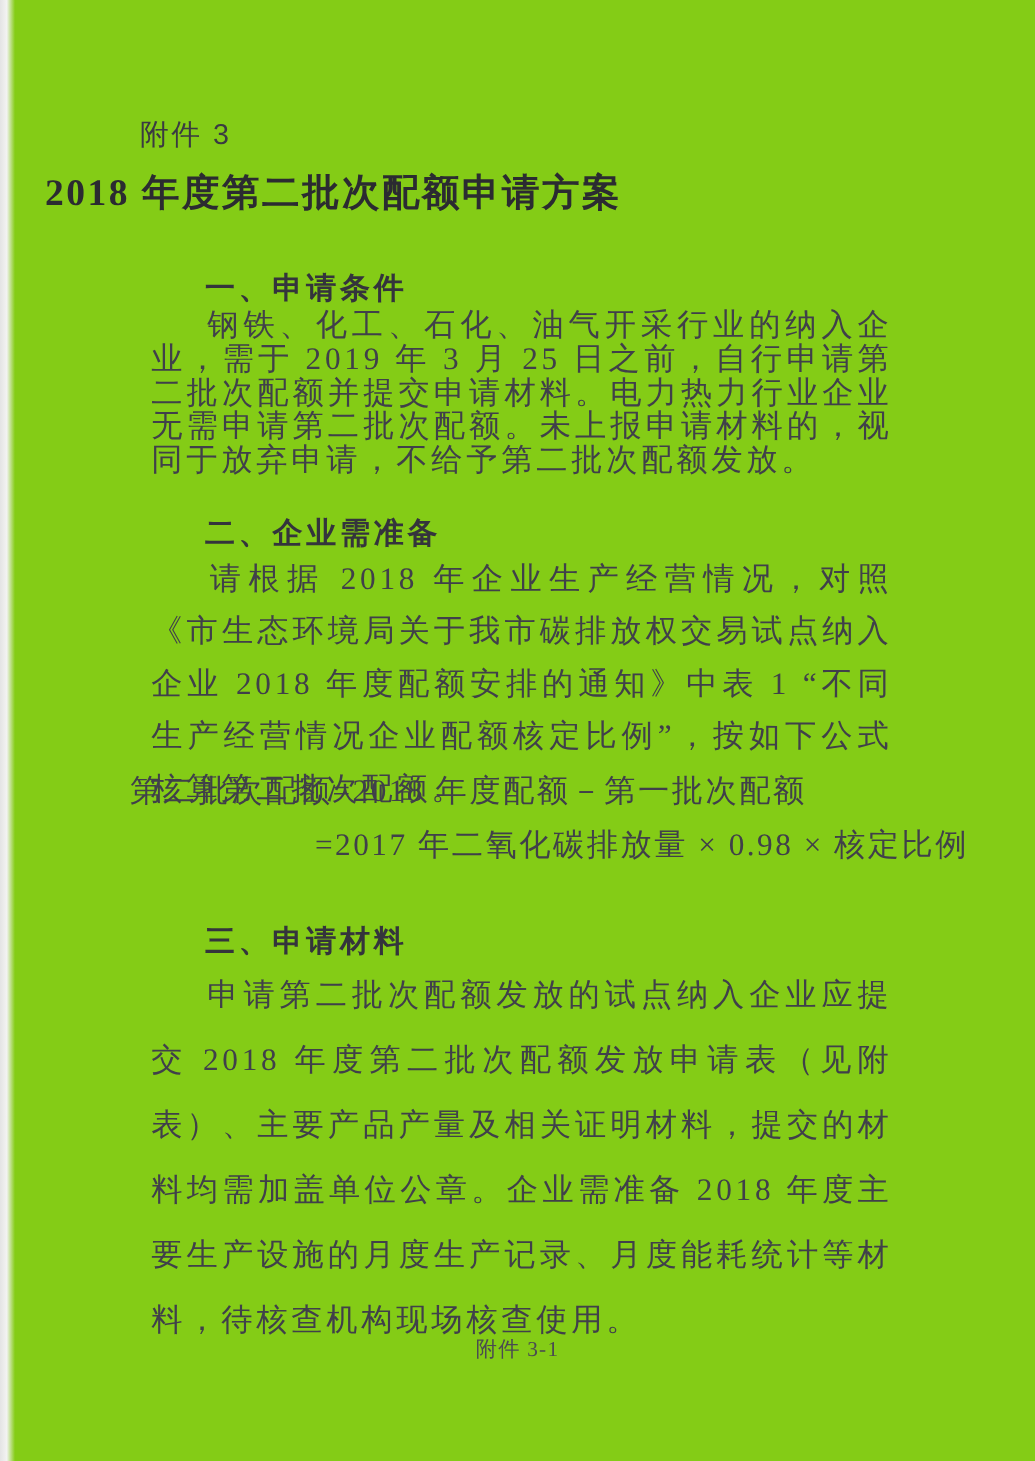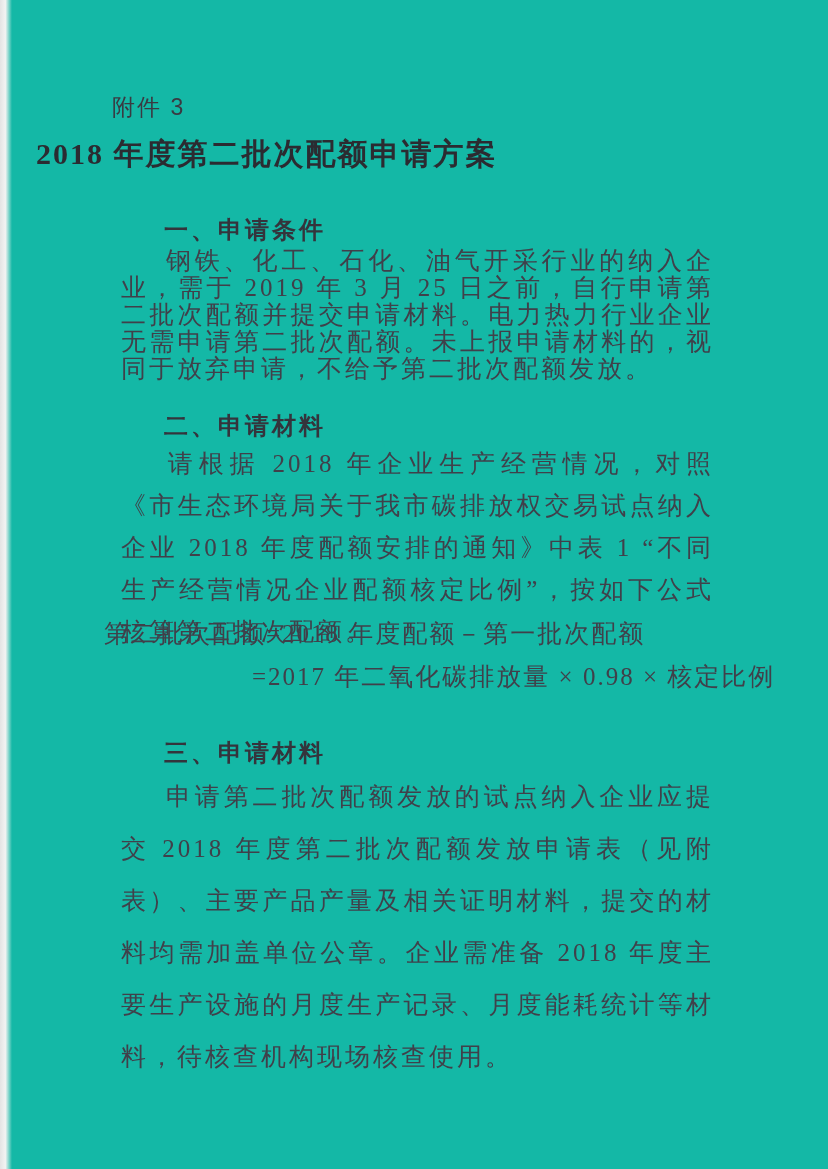--- a/index.html
+++ b/index.html
@@ -2,21 +2,21 @@
 <html><head>
 <meta charset="utf-8">
 <style>
   * { margin: 0; padding: 0; box-sizing: border-box; }
   html, body { background: #ffffff; }
   .page {
     position: relative;
     width: 828px;
     height: 1169px;
     margin: 0 auto;
-    background: #14b8a6;
+    background: #84cc16;
     overflow: hidden;
     font-family: "Liberation Serif", "DejaVu Serif", serif;
     color: #3e3e48;
   }
   
   .page::before {
     content: "";
     position: absolute;
     left: 0; top: 0;
     width: 12px; height: 100%;
@@ -105,29 +105,30 @@
   <div class="attach-label">附件 3</div>
 
   <div class="doc-title">2018 年度第二批次配额申请方案</div>
 
   <div class="content">
 
     <div id="heading-1" class="sec-heading">一、申请条件</div>
 
     <p id="para-1" class="para"><span class="indent"></span><span>钢铁、化工、石化、油气开采行业的纳入企业，需于 2019 年 3 月 25 日之前，自行申请第二批次配额并提交申请材料。电力热力行业企业无需申请第二批次配额。未上报申请材料的，视同于放弃申请，不给予第二批次配额发放。</span></p>
 
-    <div id="heading-2" class="sec-heading">二、申请材料</div>
+    <div id="heading-2" class="sec-heading">二、企业需准备</div>
 
     <p id="para-2" class="para"><span class="indent"></span><span>请根据 2018 年企业生产经营情况，对照《市生态环境局关于我市碳排放权交易试点纳入企业 2018 年度配额安排的通知》中表 1 “不同生产经营情况企业配额核定比例”，按如下公式核算第二批次配额。</span></p>
 
     <div class="formula">
       <div class="formula-line l1">第二批次配额=2018 年度配额－第一批次配额</div>
       <div class="formula-line l2">=2017 年二氧化碳排放量 × 0.98 × 核定比例</div>
     </div>
 
     <div id="heading-3" class="sec-heading">三、申请材料</div>
 
     <p id="para-3" class="para"><span class="indent"></span><span>申请第二批次配额发放的试点纳入企业应提交 2018 年度第二批次配额发放申请表（见附表）、主要产品产量及相关证明材料，提交的材料均需加盖单位公章。企业需准备 2018 年度主要生产设施的月度生产记录、月度能耗统计等材料，待核查机构现场核查使用。</span></p>
 
   </div>
 
+  <div class="page-footer">附件 3-1</div>
 
 </div>
 
 </body></html>

